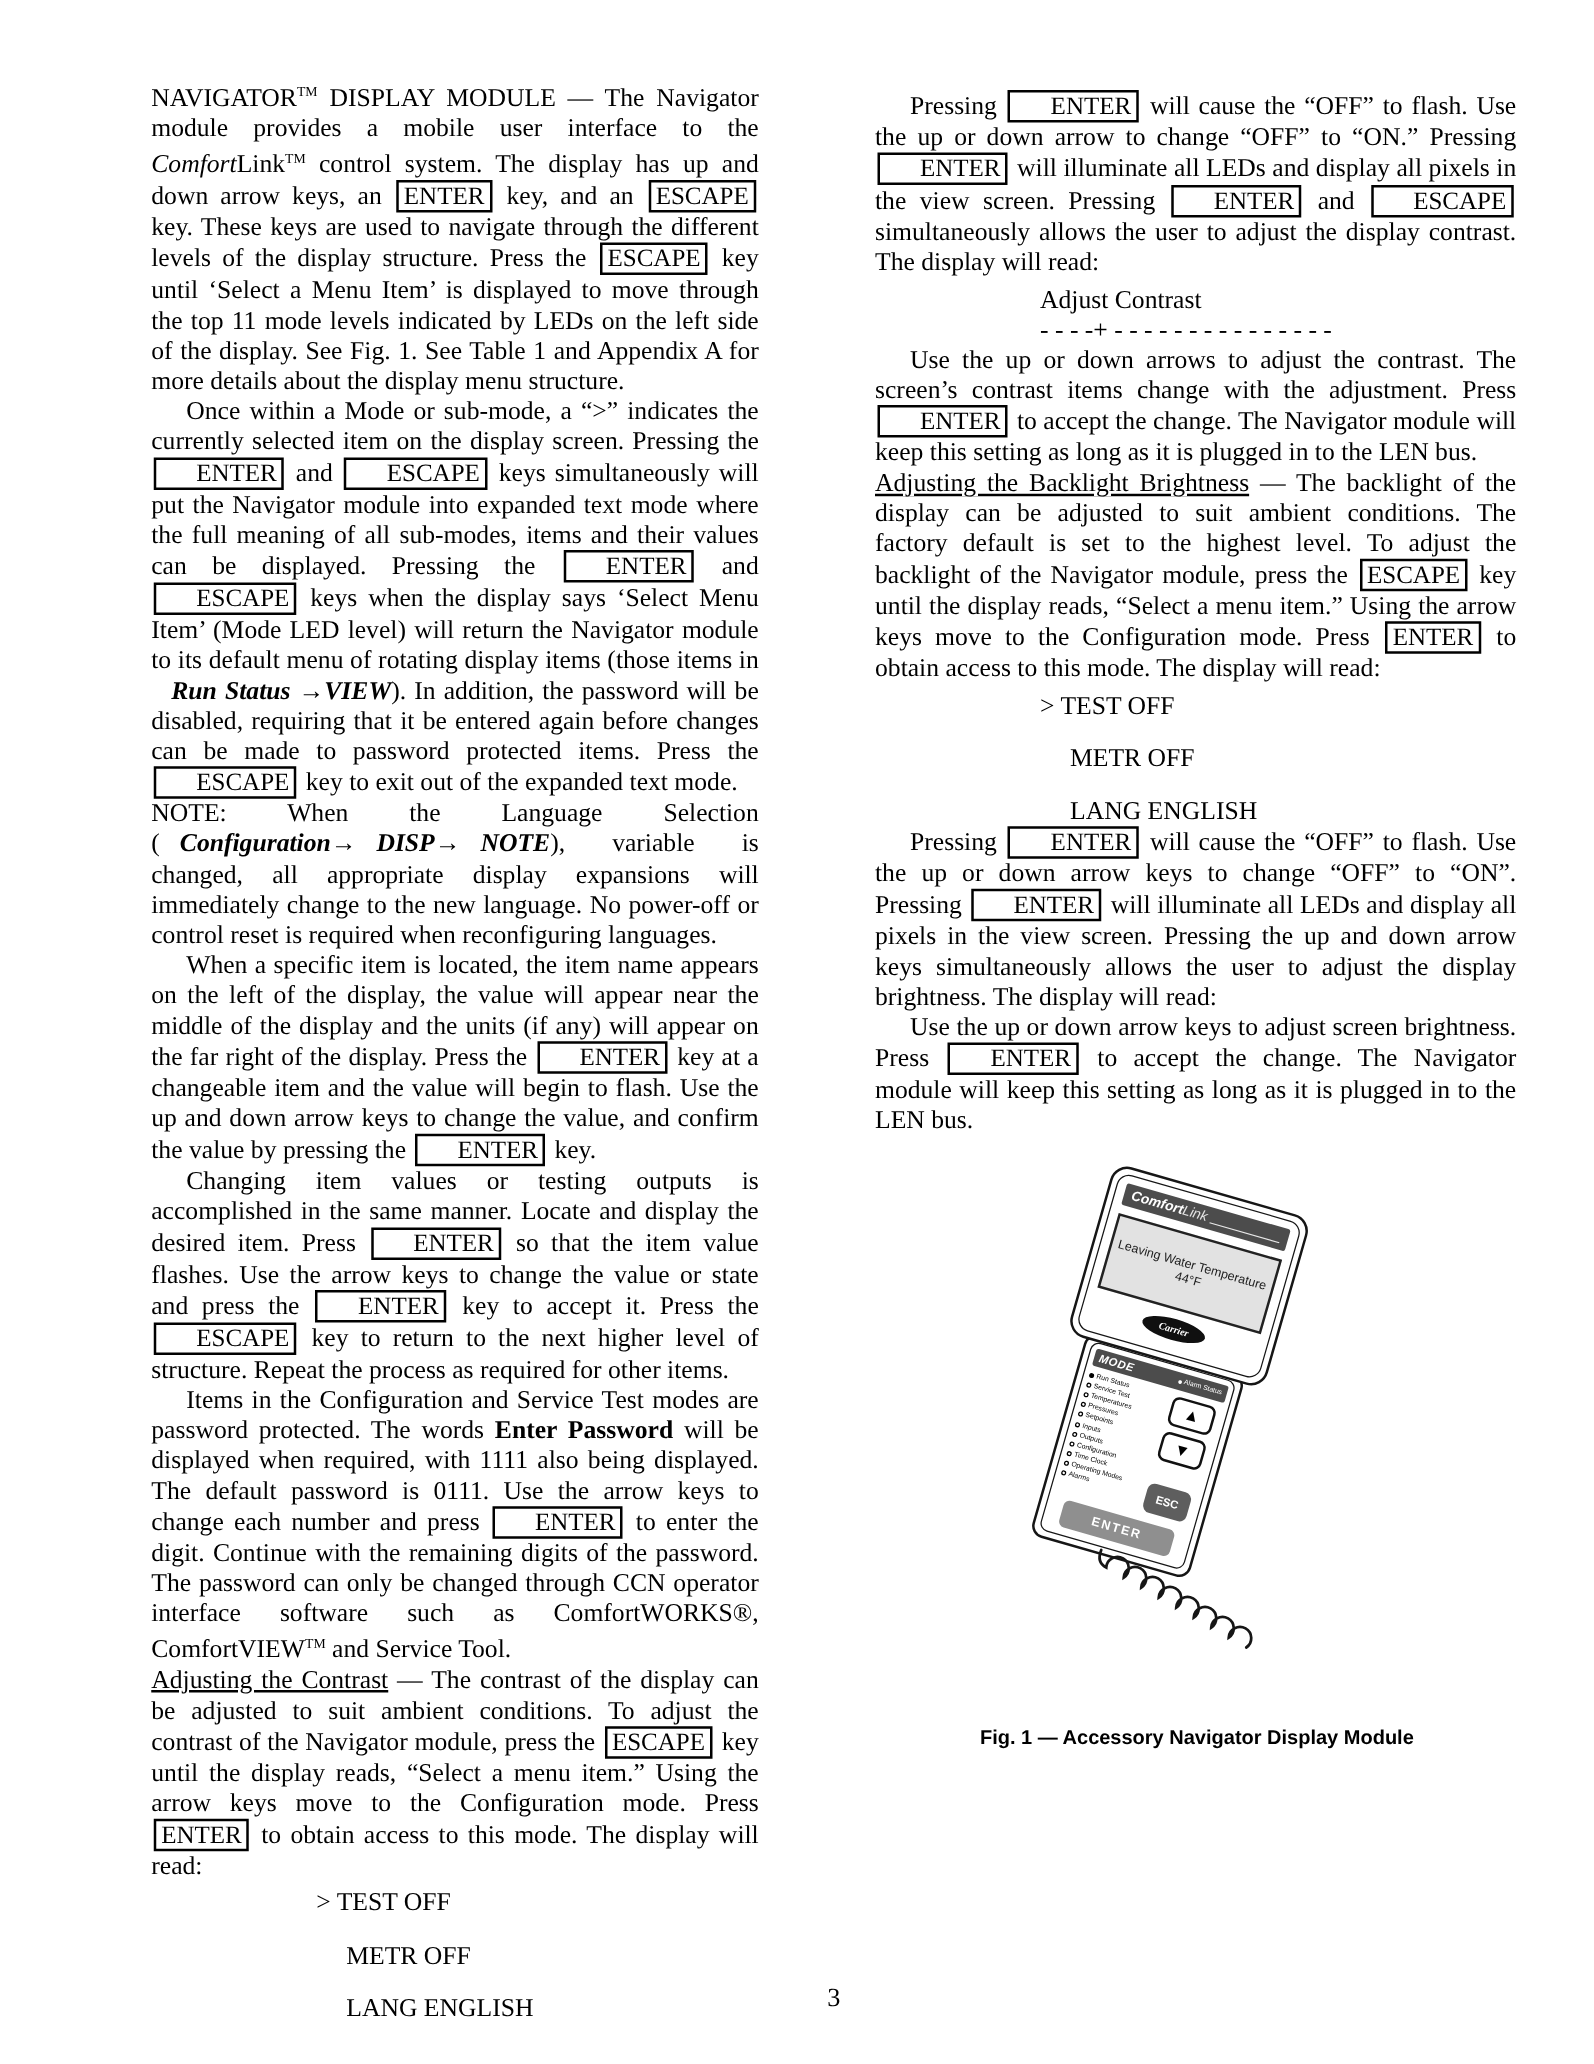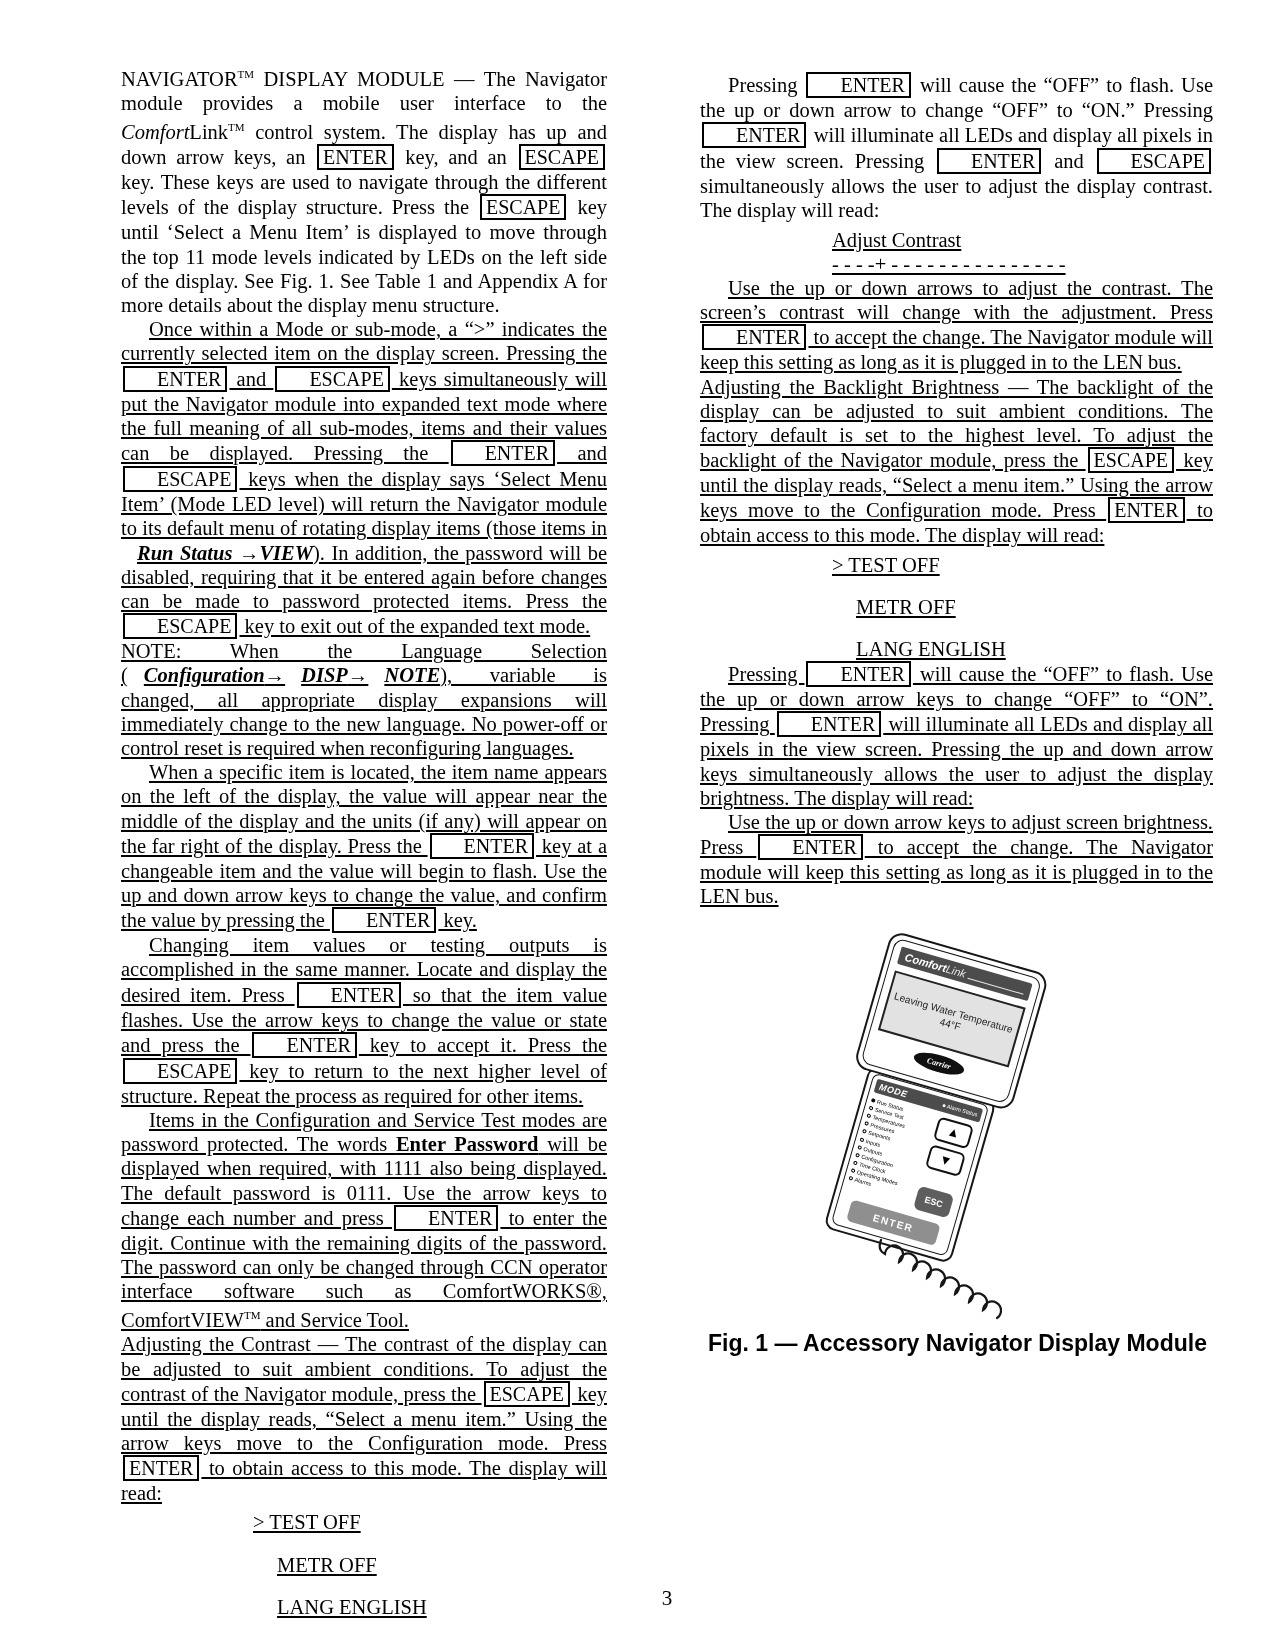--- a/index.html
+++ b/index.html
@@ -8,21 +8,21 @@
     font-family:"Liberation Serif",serif;overflow:hidden;
   }
   .col{position:absolute;top:62px;}
   .col-left{left:121px;width:486px;}
   .col-right{left:700px;width:513px;}
   .col-right .paras{padding-top:10px;}
   h1{
     font-family:"Liberation Sans",sans-serif;font-size:23px;font-weight:bold;
     margin:0 0 10px 0;letter-spacing:.2px;
   }
-  .paras > * + *{margin-top:5px;text-decoration:underline;}
+  .paras > * + *{margin-top:5px;}
   p.body{
     margin:0;font-size:20.5px;line-height:24.2px;text-align:justify;
   }
   p.body.indent{text-indent:28px;}
   .it{font-style:italic;}
   .bd{font-weight:bold;}
   .bi{font-weight:bold;font-style:italic;margin-left:16px;}
   .ul{text-decoration:underline;text-underline-offset:2px;}
   .sup{font-size:11px;vertical-align:super;}
   .key{
@@ -76,22 +76,22 @@
   .led.on i{background:#000;}
   .keys{width:44px;display:flex;flex-direction:column;align-items:center;padding-top:2px;}
   .btn{box-sizing:border-box;display:flex;align-items:center;justify-content:center;}
   .arrow{width:36px;height:24px;border:2px solid #111;border-radius:6px;font-size:13px;margin-bottom:5px;background:#fff;color:#000;}
   .esc{width:36px;height:24px;background:var(--btn-dark,#5e5e5e);border-radius:6px;color:#fff;
        font-family:"Liberation Sans",sans-serif;font-weight:bold;font-size:9px;margin-top:14px;}
   .enter{width:92px;height:22px;margin:8px auto 2px;background:var(--btn-enter,#8f8f8f);border-radius:5px;
        color:#fff;font-family:"Liberation Sans",sans-serif;font-weight:bold;font-size:10px;letter-spacing:1.5px;}
   .coil{position:absolute;left:95px;top:348px;}
   .caption{
-    position:absolute;left:700px;top:1330px;width:515px;text-align:center;
-    font-family:"Liberation Sans",sans-serif;font-weight:bold;font-size:23px;
+    position:absolute;left:700px;top:1382px;width:515px;text-align:center;
+    font-family:"Liberation Sans",sans-serif;font-weight:bold;font-size:16px;
   }
   .page-number{
     position:absolute;left:121px;top:1586px;width:1092px;text-align:center;font-size:21px;
   }
 </style>
 </head>
 <body style="--band: #4c4c4c; --lcd: #e2e2e2; --btn-dark: #5e5e5e; --btn-enter: #8f8f8f;">
 
 <div>
 
@@ -112,21 +112,21 @@
       </div>
   </div>
 
   <div class="col col-right">
     <div class="paras" id="right-paras">
         <p class="body indent"><span>Pressing </span><span class="key">ENTER</span><span> will cause the “OFF” to flash. Use the up or down arrow to change “OFF” to “ON.” Pressing </span><span class="key">ENTER</span><span> will illuminate all LEDs and display all pixels in the view screen. Pressing </span><span class="key">ENTER</span><span> and </span><span class="key">ESCAPE</span><span> simultaneously allows the user to adjust the display contrast. The display will read:</span></p>
         <div class="display-block">
           <div>Adjust Contrast</div>
           <div>- - - -+ - - - - - - - - - - - - - - -</div>
         </div>
-        <p class="body indent"><span>Use the up or down arrows to adjust the contrast. The screen’s contrast will change with the adjustment. Press </span><span class="key">ENTER</span><span> to accept the change. The Navigator module will keep this setting as long as it is plugged in to the LEN bus.</span></p>
+        <p class="body indent"><span>Use the up or down arrows to adjust the contrast. The screen’s contrast items change with the adjustment. Press </span><span class="key">ENTER</span><span> to accept the change. The Navigator module will keep this setting as long as it is plugged in to the LEN bus.</span></p>
         <p class="body"><span class="ul">Adjusting the Backlight Brightness</span><span> — The backlight of the display can be adjusted to suit ambient conditions. The factory default is set to the highest level. To adjust the backlight of the Navigator module, press the </span><span class="key">ESCAPE</span><span> key until the display reads, “Select a menu item.” Using the arrow keys move to the Configuration mode. Press </span><span class="key">ENTER</span><span> to obtain access to this mode. The display will read:</span></p>
         <div class="display-block">
           <div>&gt; TEST OFF</div>
           <div class="pad">METR OFF</div>
           <div class="pad">LANG ENGLISH</div>
         </div>
         <p class="body indent"><span>Pressing </span><span class="key">ENTER</span><span> will cause the “OFF” to flash. Use the up or down arrow keys to change “OFF” to “ON”. Pressing </span><span class="key">ENTER</span><span> will illuminate all LEDs and display all pixels in the view screen. Pressing the up and down arrow keys simultaneously allows the user to adjust the display brightness. The display will read:</span></p>
         <p class="body indent"><span>Use the up or down arrow keys to adjust screen brightness. Press </span><span class="key">ENTER</span><span> to accept the change. The Navigator module will keep this setting as long as it is plugged in to the LEN bus.</span></p>
       </div>
   </div>

